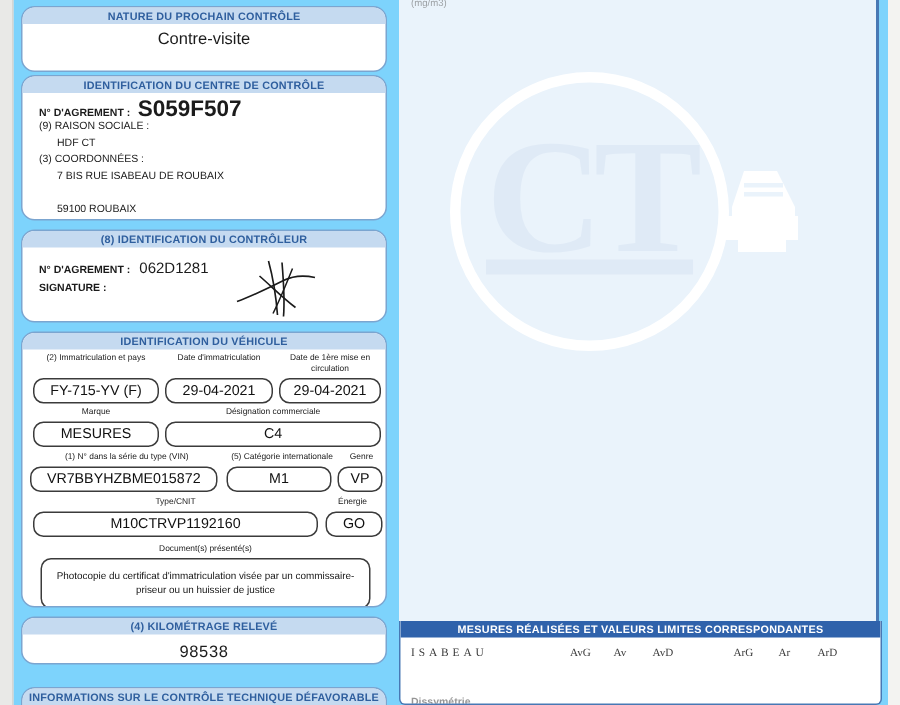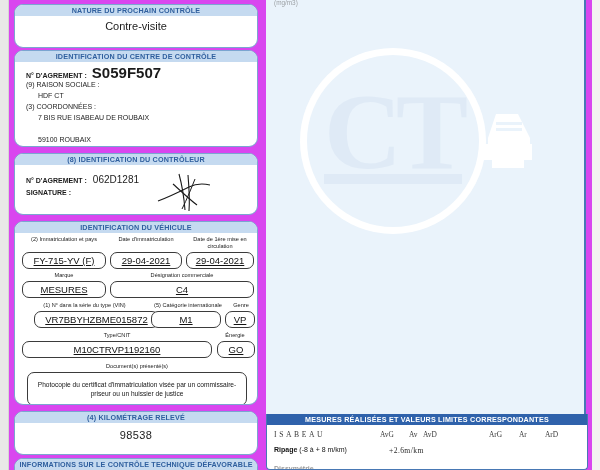--- a/index.html
+++ b/index.html
@@ -10,21 +10,21 @@
     overflow: hidden;
     background: #ffffff;
     font-family: "Liberation Sans", sans-serif;
     position: relative;
   }
 
   
   .page {
     position: absolute;
     inset: 0;
-    background: #d946ef;
+    background: #7dd3fc;
   }
   .scan-margin-left {
     position: absolute;
     left: 0; top: 0;
     width: 9px; height: 470px;
     background: #e9e9e7;
     border-right: 1px solid #d6d6d3;
   }
 
   
@@ -102,40 +102,40 @@
   .ctrl-line { position: absolute; font-size: 7px; font-weight: bold; color: #1b1b1b; }
   .ctrl-line b { font-weight: normal; font-size: 10px; margin-left: 6px; }
   .signature {
     position: absolute; right: 44px; top: 6px;
     width: 58px; height: 42px;
   }
 
   
   #card-vehicule { top: 221px; height: 184px; }
   .v-cap { position: absolute; }
-  .v-fld { position: absolute; height: 17px; font-size: 9.5px; text-decoration: underline; }
+  .v-fld { position: absolute; height: 17px; font-size: 9.5px; }
 
   .doc-note {
     position: absolute;
     left: 12px; top: 139px;
     width: 220px; height: 34px;
     border: 1px solid #3b3b3b;
     border-radius: 7px;
     font-size: 6.6px;
     color: #151515;
     line-height: 9.5px;
     display: flex;
     align-items: center;
     justify-content: center;
     text-align: center;
     padding: 0 6px;
   }
 
   
-  #card-km { top: 411px; height: 44px; }
+  #card-km { top: 411px; height: 32px; }
   #card-km .val {
     margin-top: 6px; text-align: center;
     font-size: 11px; color: #1c1c1c;
     letter-spacing: .4px;
   }
 
   
   #card-infos { top: 458px; height: 24px; }
 
   
@@ -320,21 +320,21 @@
         <div class="fld v-fld" style="left:171px;top:19px;width:68px">29-04-2021</div>
 
         <div class="cap v-cap" style="left:7px;top:39px;width:84px">Marque</div>
         <div class="cap v-cap" style="left:95px;top:39px;width:144px">Désignation commerciale</div>
         <div class="fld v-fld" style="left:7px;top:48px;width:84px">MESURES</div>
         <div class="fld v-fld" style="left:95px;top:48px;width:144px">C4</div>
 
         <div class="cap v-cap" style="left:7px;top:69px;width:125px">(1) N° dans la série du type (VIN)</div>
         <div class="cap v-cap" style="left:136px;top:69px;width:74px">(5) Catégorie internationale</div>
         <div class="cap v-cap" style="left:212px;top:69px;width:28px">Genre</div>
-        <div class="fld v-fld" style="left:19px;top:78px;width:125px">VR7BBYHZBME015872</div>
+        <div class="fld v-fld" style="left:5px;top:78px;width:125px">VR7BBYHZBME015872</div>
         <div class="fld v-fld" style="left:136px;top:78px;width:70px">M1</div>
         <div class="fld v-fld" style="left:210px;top:78px;width:30px">VP</div>
 
         <div class="cap v-cap" style="left:7px;top:99px;width:190px">Type/CNIT</div>
         <div class="cap v-cap" style="left:200px;top:99px;width:40px">Énergie</div>
         <div class="fld v-fld" style="left:7px;top:108px;width:190px">M10CTRVP1192160</div>
         <div class="fld v-fld" style="left:202px;top:108px;width:38px">GO</div>
 
         <div class="cap v-cap" style="left:0px;top:130px;width:244px">Document(s) présenté(s)</div>
         <div class="doc-note">Photocopie du certificat d'immatriculation visée par un commissaire-priseur ou un huissier de justice</div>
@@ -372,30 +372,23 @@
 
     <div class="right-edge-strip"></div>
 
     <div class="mes-panel">
       <div class="mes-header">MESURES RÉALISÉES ET VALEURS LIMITES CORRESPONDANTES</div>
 
       <div class="mes-cols">
         <div class="mes-word">ISABEAU</div>
         <div class="mes-col" style="left:113px">AvG</div>
         <div class="mes-col" style="left:142px">Av</div>
-        <div class="mes-col" style="left:156px">AvD</div>
+        <div class="mes-col" style="left:168px">AvD</div>
         <div class="mes-col" style="left:222px">ArG</div>
         <div class="mes-col" style="left:252px">Ar</div>
         <div class="mes-col" style="left:278px">ArD</div>
       </div>
 
-      <div class="mes-row">
-        <div class="mes-label">
-          <b>Ripage</b>
-          <span>(-8 à + 8 m/km)</span>
-        </div>
-        <div class="mes-val">+2.6m/km</div>
-      </div>
 
       <div class="mes-row-clip">Dissymétrie</div>
     </div>
   </div>
 </div>
 
 </body></html>

